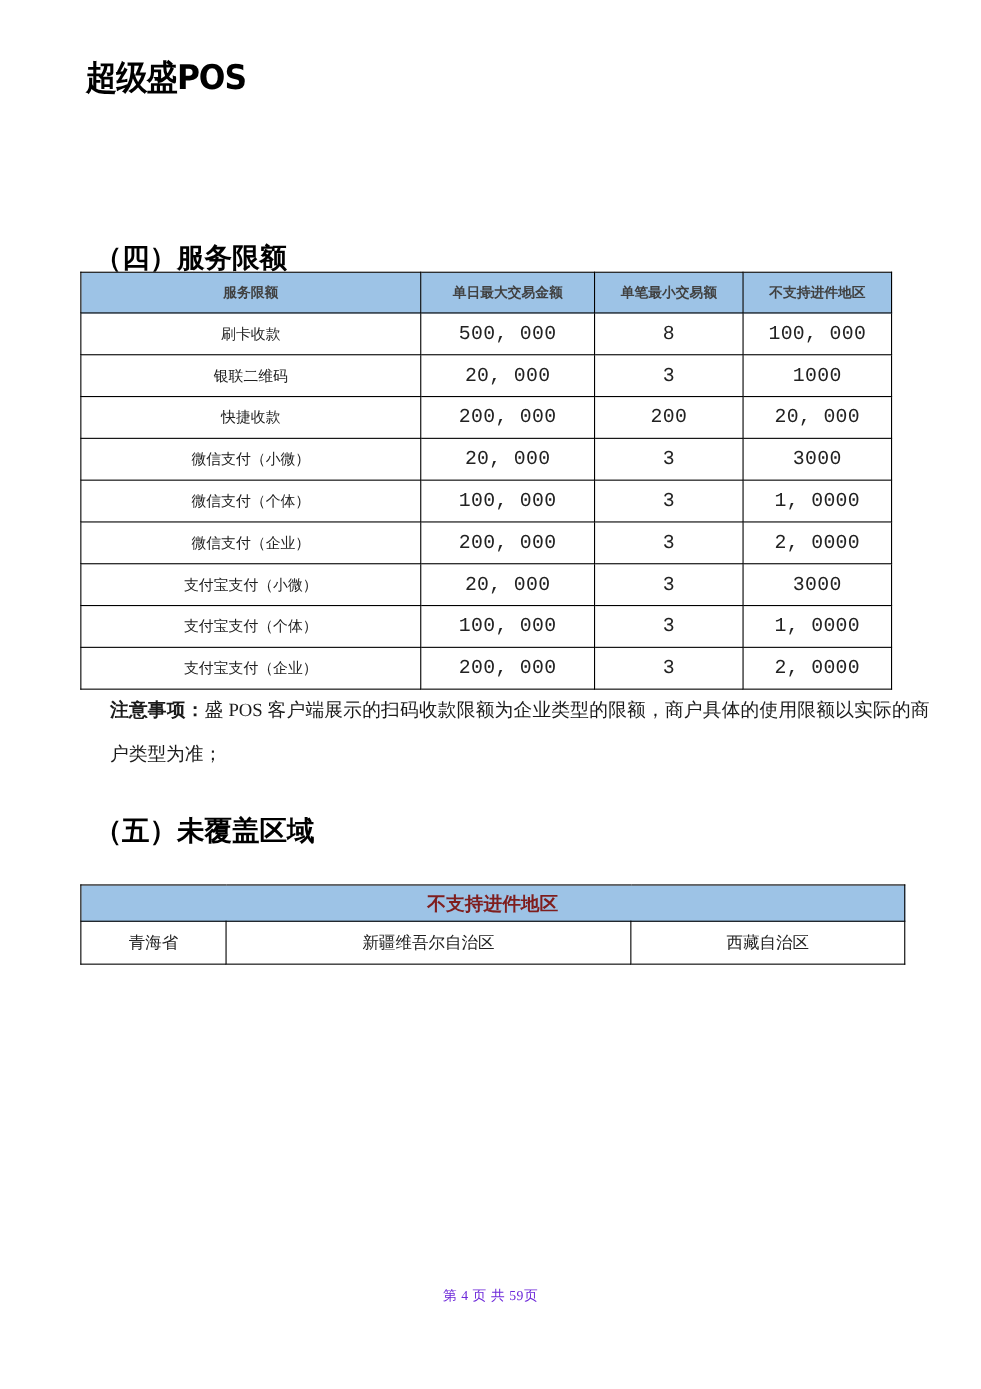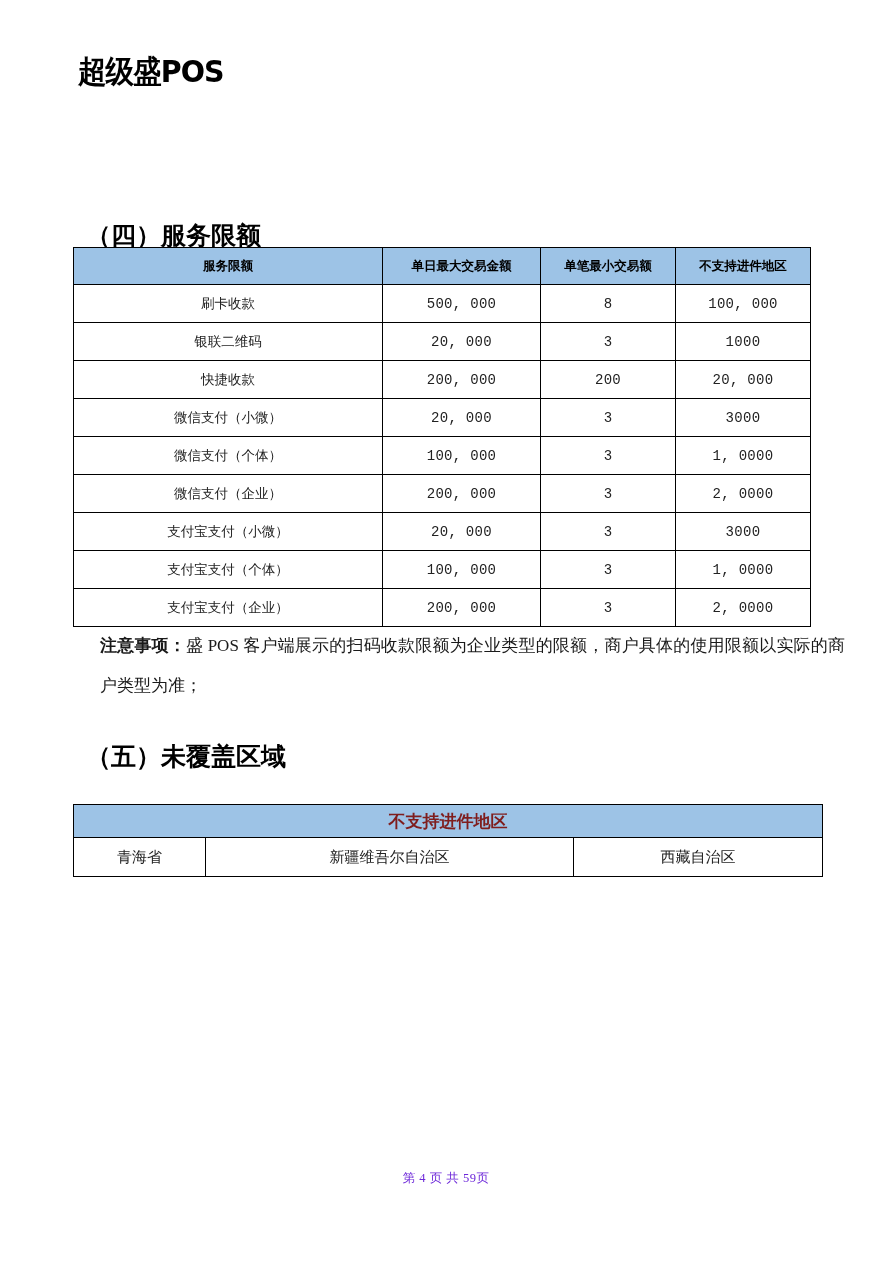--- a/index.html
+++ b/index.html
@@ -72,32 +72,32 @@
     left: 73px;
     top: 247px;
     width: 737px;
   }
   #limits-table th {
     background: #9dc3e6;
     height: 36px;
     font-family: "DejaVu Sans", "Liberation Sans", sans-serif;
     font-weight: 700;
     font-size: 12.5px;
-    color: #000000;
+    color: #404040;
     margin-top: 26px;
   }
   #limits-table td {
     height: 37px;
     font-size: 13.5px;
     font-family: "Liberation Serif", "DejaVu Serif", serif;
     color: #222222;
   }
   #limits-table td.num {
     font-family: "Liberation Mono", "DejaVu Sans Mono", monospace;
-    font-size: 14px;
+    font-size: 18px;
     letter-spacing: 0.3px;
   }
 
   
   #regions-table {
     left: 73px;
     top: 804px;
     width: 749px;
   }
   #regions-table th {

